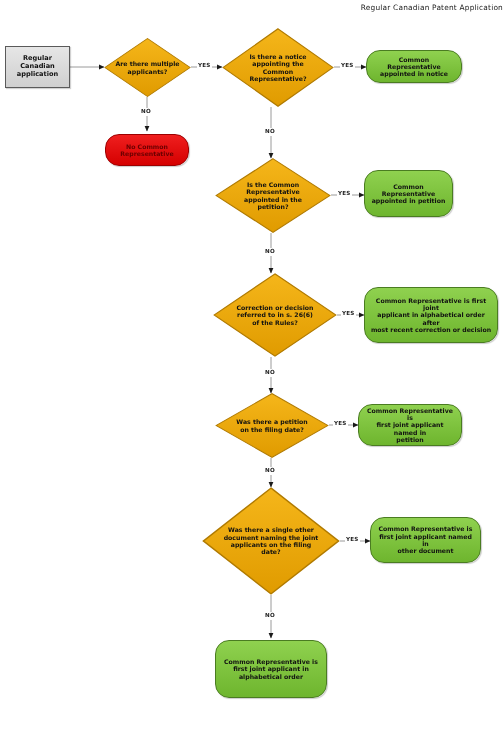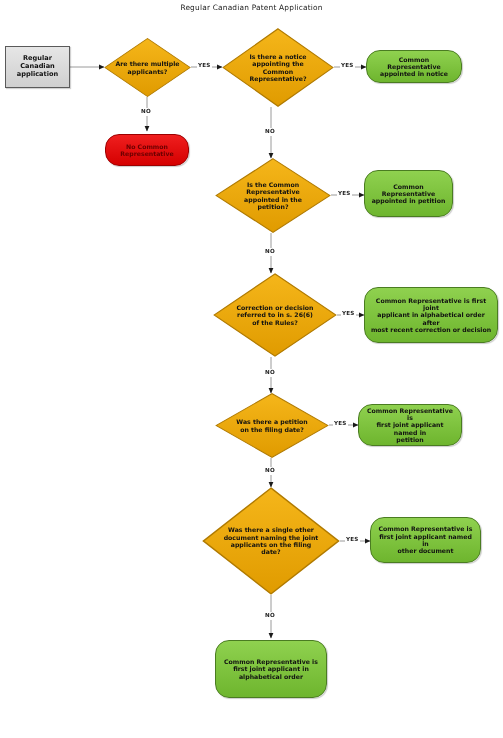--- a/index.html
+++ b/index.html
@@ -42,21 +42,21 @@
     white-space: pre-line;
     color: #111111;
   }
 
   
   .diagram-title {
     position: absolute;
     left: 0;
     top: 3px;
     width: 503px;
-    text-align: center;
+    text-align: right;
     font-size: 7.4px;
     color: #1a1a1a;
     letter-spacing: 0.2px;
     z-index: 5;
   }
 
   
   .start-box {
     background: linear-gradient(180deg, #e6e6e6 0%, #cfcfcf 100%);
     border: 1px solid #5a5a5a;

